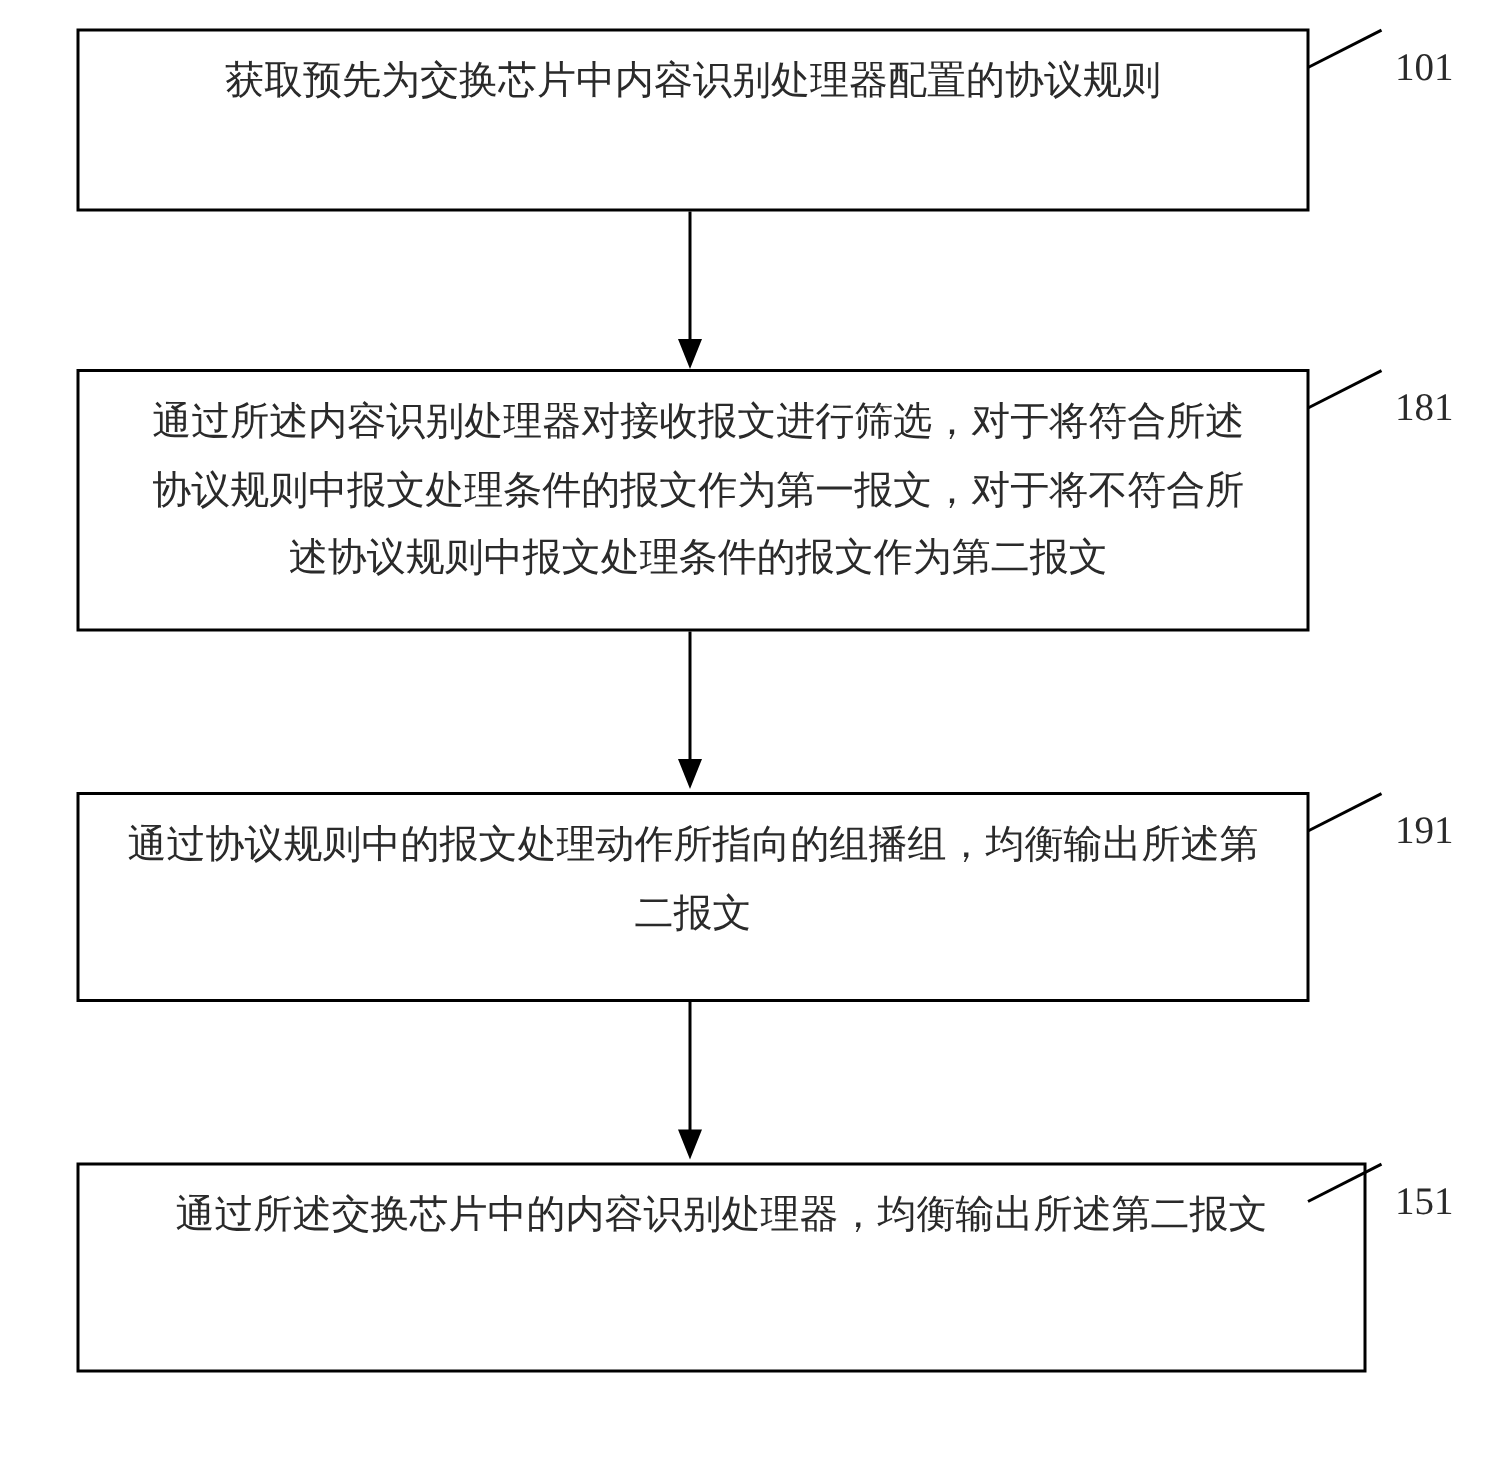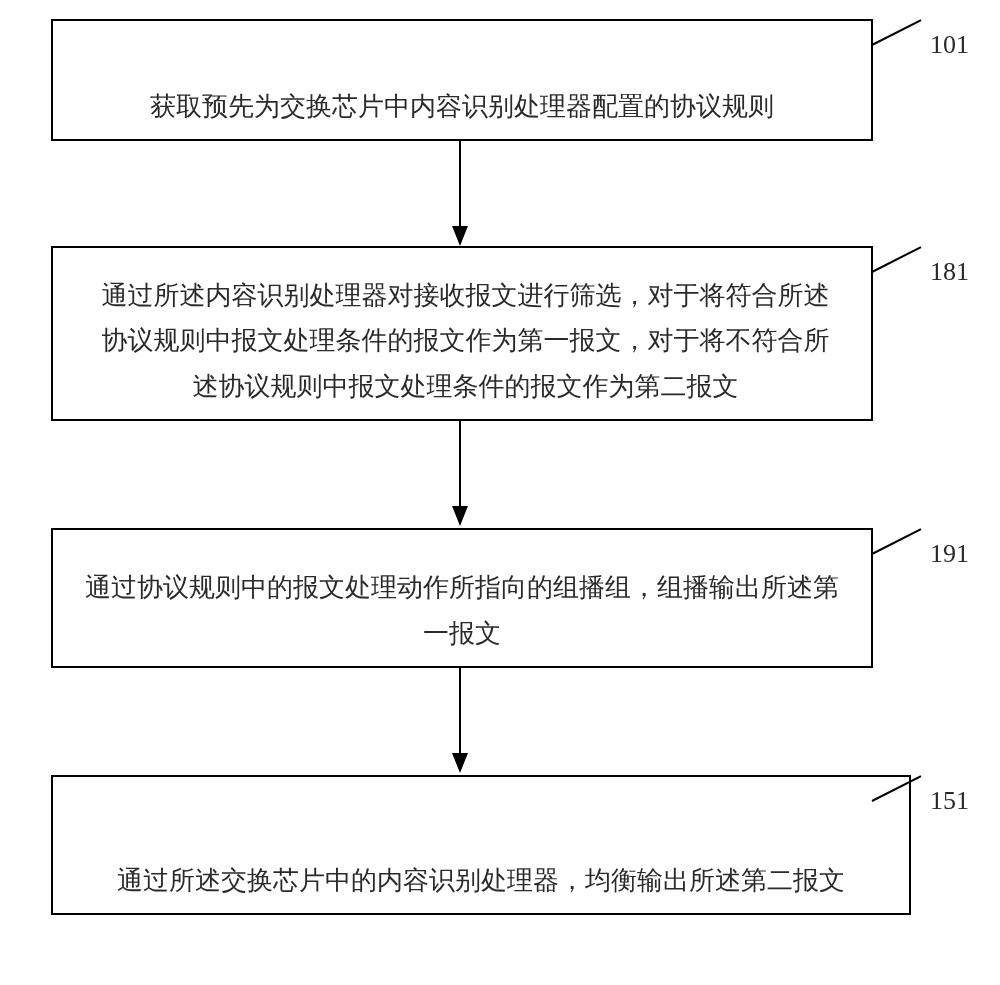--- a/index.html
+++ b/index.html
@@ -12,21 +12,21 @@
     position: relative;
     width: 1000px;
     height: 985px;
     background: #ffffff;
   }
   .box {
     position: absolute;
     border: 2px solid #000;
     background: #fff;
     display: flex;
-    align-items: flex-end;
+    align-items: flex-start;
     justify-content: center;
     text-align: center;
     padding: 10px 30px;
     box-sizing: border-box;
     font-size: 26px;
     line-height: 1.75;
     color: #2a2a2a;
   }
   .leader {
     position: absolute;
@@ -65,21 +65,21 @@
   </div>
   <div class="leader" style="left:872px; top:271px; width:55px; transform: rotate(-27deg);"></div>
   <div class="stepnum" style="left:930px; top:257px;">181</div>
 
   <svg class="arrow" style="left:450px; top:421px;" width="20" height="105">
     <line x1="10" y1="0" x2="10" y2="88" stroke="#000" stroke-width="2"></line>
     <polygon points="10,105 2,85 18,85" fill="#000"></polygon>
   </svg>
 
   <div class="box" style="left:51px; top:528px; width:822px; height:140px;">
-    <span>通过协议规则中的报文处理动作所指向的组播组，组播输出所述第一报文</span>
+    <span>通过协议规则中的报文处理动作所指向的组播组，均衡输出所述第二报文</span>
   </div>
   <div class="leader" style="left:872px; top:553px; width:55px; transform: rotate(-27deg);"></div>
   <div class="stepnum" style="left:930px; top:539px;">191</div>
 
   <svg class="arrow" style="left:450px; top:668px;" width="20" height="105">
     <line x1="10" y1="0" x2="10" y2="88" stroke="#000" stroke-width="2"></line>
     <polygon points="10,105 2,85 18,85" fill="#000"></polygon>
   </svg>
 
   <div class="box" style="left:51px; top:775px; width:860px; height:140px;">

